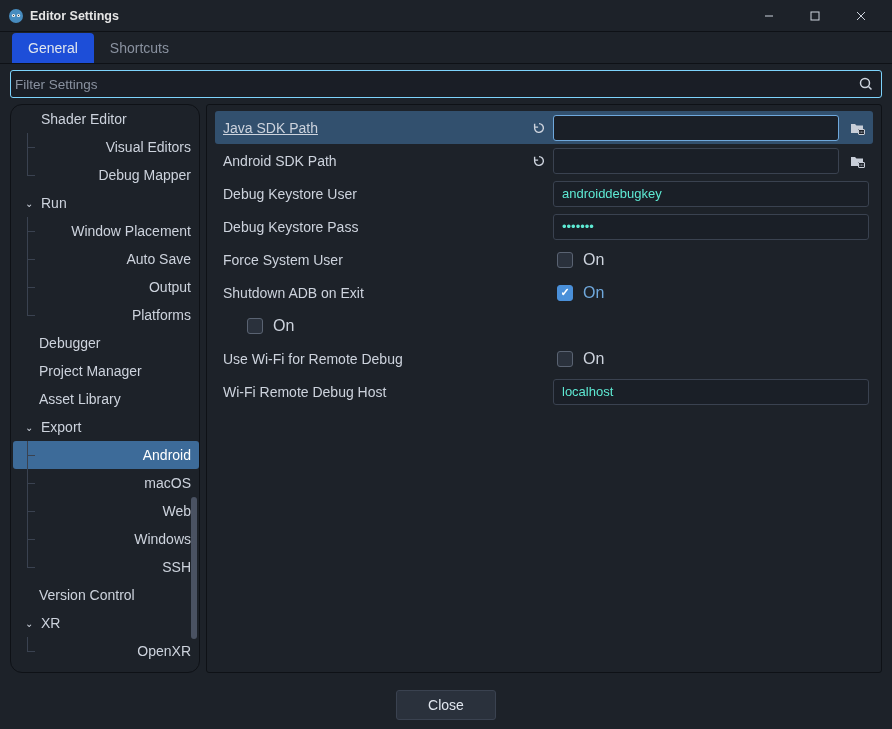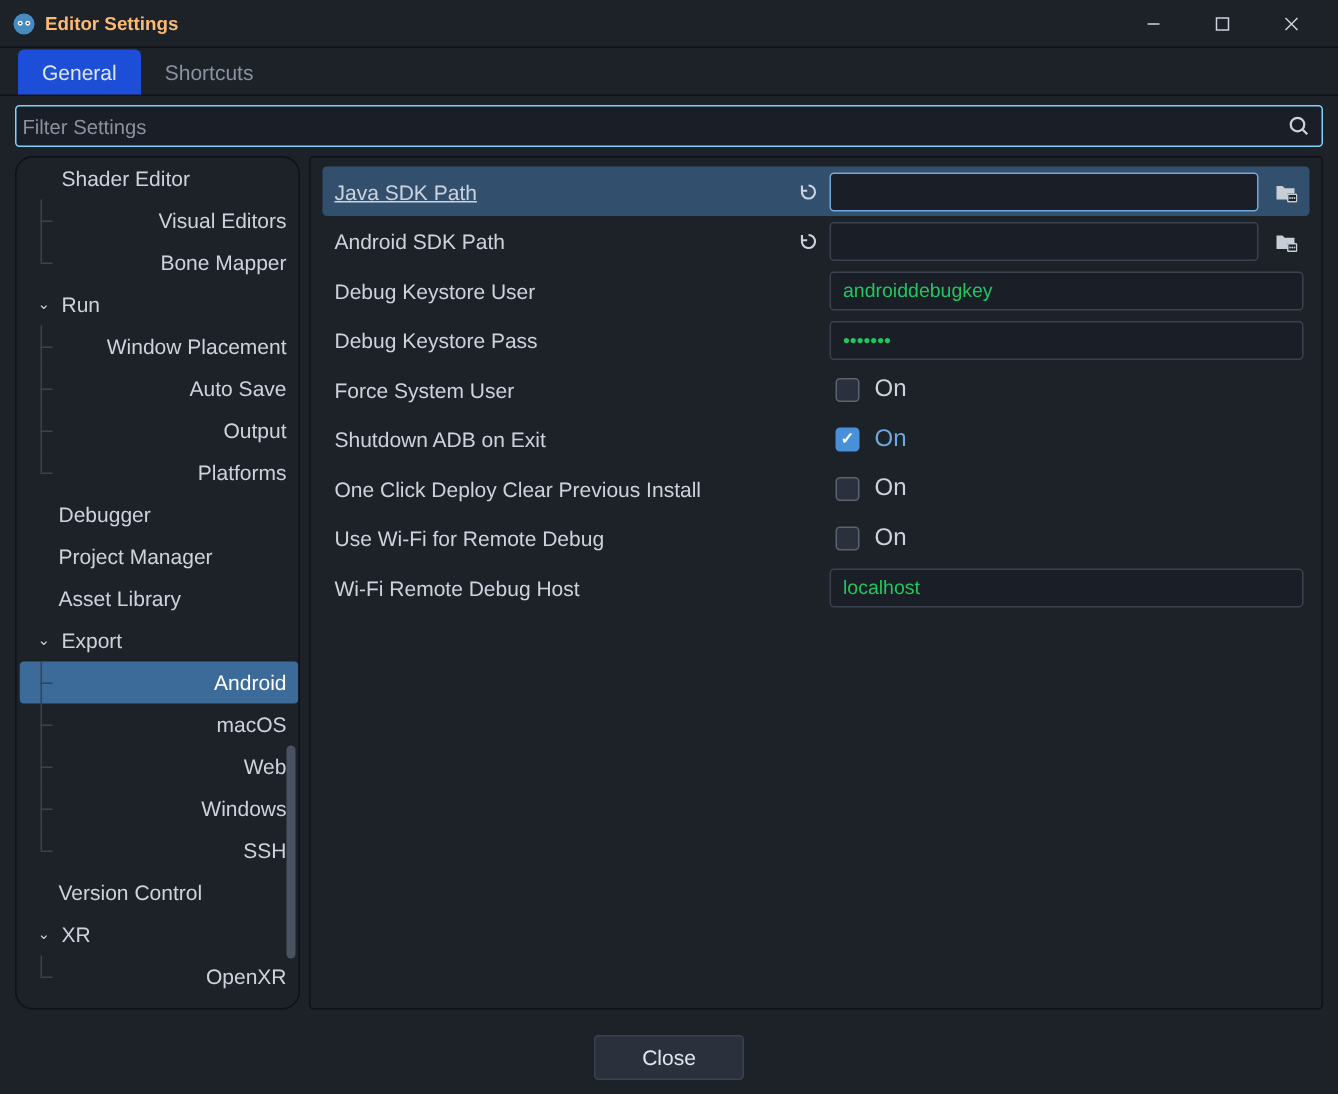--- a/index.html
+++ b/index.html
@@ -1,21 +1,21 @@
 <!DOCTYPE html>
 <html><head>
 <meta charset="utf-8">
 <style>
 * { box-sizing: border-box; margin: 0; padding: 0; font-family: -apple-system, "Segoe UI", Arial, sans-serif; }
 body { background: #1d2229; color: #cdd3dd; font-size: 13.5px; width: 892px; height: 729px; overflow: hidden; display: flex; flex-direction: column; }
 
 
 .titlebar { height: 32px; background: #1d2229; display: flex; align-items: center; padding: 0 8px; border-bottom: 1px solid #0e1116; }
 .titlebar-icon { width: 16px; height: 16px; margin-right: 6px; }
-.titlebar-title { font-size: 12.5px; font-weight: 600; color: #fdba74; text-align: right; }
+.titlebar-title { font-size: 12.5px; font-weight: 600; color: #e5e5e5; text-align: right; }
 .titlebar-controls { margin-left: auto; display: flex; gap: 0; }
 .win-btn { width: 46px; height: 32px; display: flex; align-items: center; justify-content: center; color: #cdd3dd; }
 
 
 .tabs { height: 32px; background: #1d2229; display: flex; align-items: flex-end; padding: 0 12px; border-bottom: 1px solid #0e1116; }
 .tab { padding: 7px 16px; color: #8a92a0; font-size: 14px; border-top-left-radius: 4px; border-top-right-radius: 4px; cursor: pointer; }
 .tab.active { background: #1d4ed8; color: #e0e6ee; }
 
 
 .filter-row { margin: 6px 10px; position: relative; }
@@ -42,21 +42,21 @@
 .tree-partial { padding-left: 28px; color: #cdd3dd; margin-top: -2px; }
 
 .settings-panel { flex: 1; background: #1d2229; border: 1px solid #0e1116; border-radius: 3px; padding: 6px 8px; overflow-y: auto; }
 
 .setting-row { display: flex; align-items: center; height: 33px; padding: 0 4px; }
 .setting-row.highlighted { background: #32506e; border-radius: 3px; text-decoration: underline; }
 .setting-label { flex: 0 0 310px; color: #cdd3dd; font-size: 14px; padding-left: 4px; }
 .setting-reset { width: 20px; color: #cdd3dd; cursor: pointer; display: flex; align-items: center; justify-content: center; margin-right: 4px; }
 .setting-control { flex: 1; display: flex; align-items: center; gap: 6px; }
 
-.text-input { flex: 1; height: 26px; background: #1a1f27; border: 1px solid #3a4250; border-radius: 3px; color: #22c55e; padding: 0 8px; font-size: 13px; }
+.text-input { flex: 1; height: 26px; background: #1a1f27; border: 1px solid #3a4250; border-radius: 3px; color: #5eead4; padding: 0 8px; font-size: 13px; }
 .text-input.focused { border: 1.5px solid #6fa8dc; }
 .folder-btn { width: 24px; height: 24px; display: flex; align-items: center; justify-content: center; color: #cdd3dd; cursor: pointer; }
 
 .checkbox-wrap { display: flex; align-items: center; gap: 10px; padding-left: 4px; }
 .checkbox { width: 16px; height: 16px; border: 1px solid #5a6372; border-radius: 3px; background: #2a313c; display:flex; align-items:center; justify-content:center; }
 .checkbox.checked { background: #4a90d9; border-color: #4a90d9; }
 .checkbox.checked::after { content: "✓"; color: #fff; font-size: 11px; font-weight: 700; }
 .check-label { color: #cdd3dd; font-size: 16px; }
 .check-label.on-blue { color: #6fa8dc; }
 
@@ -118,21 +118,21 @@
   <div class="sidebar">
     <div class="sidebar-scroll">
       <div class="tree" id="tree">
           <div class="tree-item tree-partial">
             <span>Shader Editor</span>
           </div>
           <div class="tree-item tree-child">
             <span>Visual Editors</span>
           </div>
           <div class="tree-item tree-child last">
-            <span>Bone Mapper</span>
+            <span>Debug Mapper</span>
           </div>
           <div class="tree-item tree-parent">
             <span class="tree-expand">⌄</span>
             <span>Run</span>
           </div>
           <div class="tree-item tree-child">
             <span>Window Placement</span>
           </div>
           <div class="tree-item tree-child">
             <span>Auto Save</span>
@@ -260,21 +260,20 @@
         <div class="setting-label">Shutdown ADB on Exit</div>
         <div class="setting-reset"></div>
         <div class="setting-control">
           <div class="checkbox-wrap">
             <div class="checkbox checked"></div>
             <span class="check-label on-blue">On</span>
           </div>
         </div>
       </div>
       <div class="setting-row">
-        <div class="setting-label">One Click Deploy Clear Previous Install</div>
         <div class="setting-reset"></div>
         <div class="setting-control">
           <div class="checkbox-wrap">
             <div class="checkbox"></div>
             <span class="check-label">On</span>
           </div>
         </div>
       </div>
       <div class="setting-row">
         <div class="setting-label">Use Wi-Fi for Remote Debug</div>

